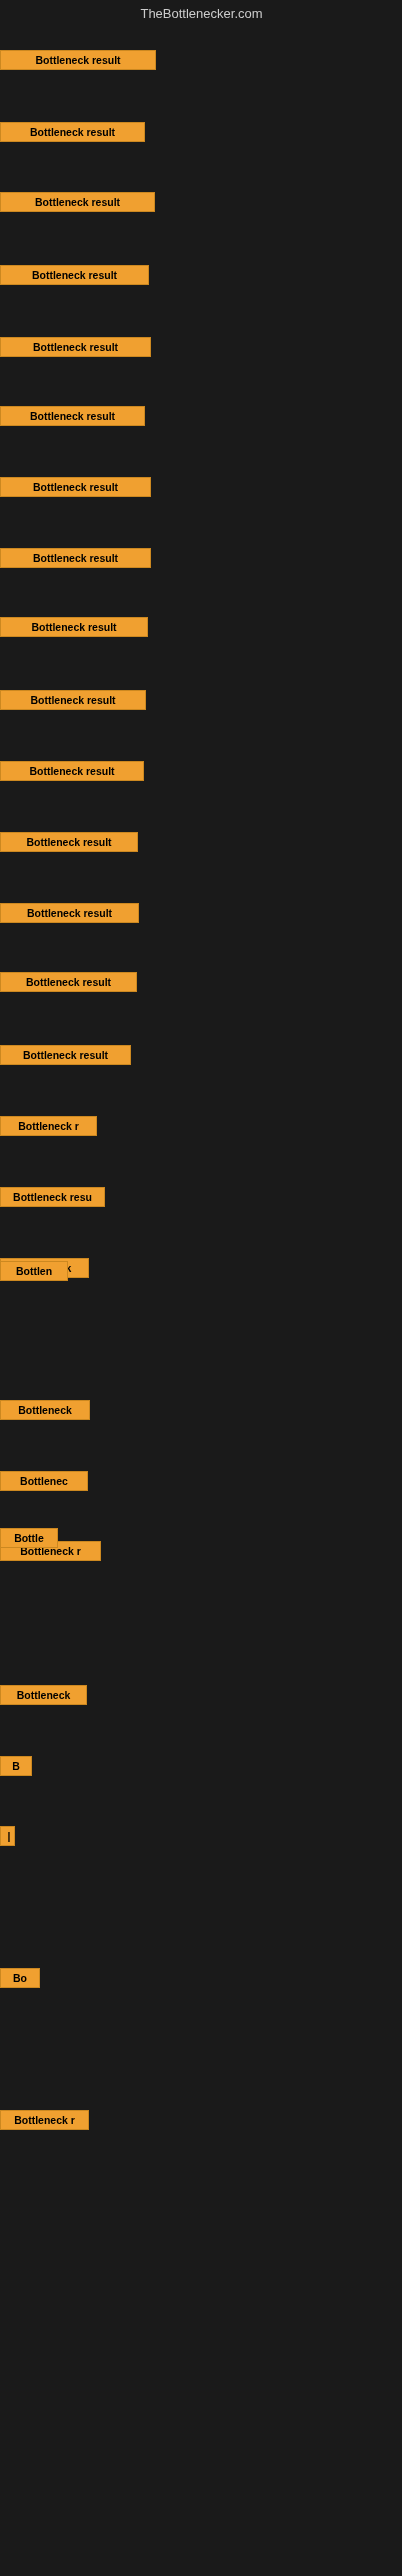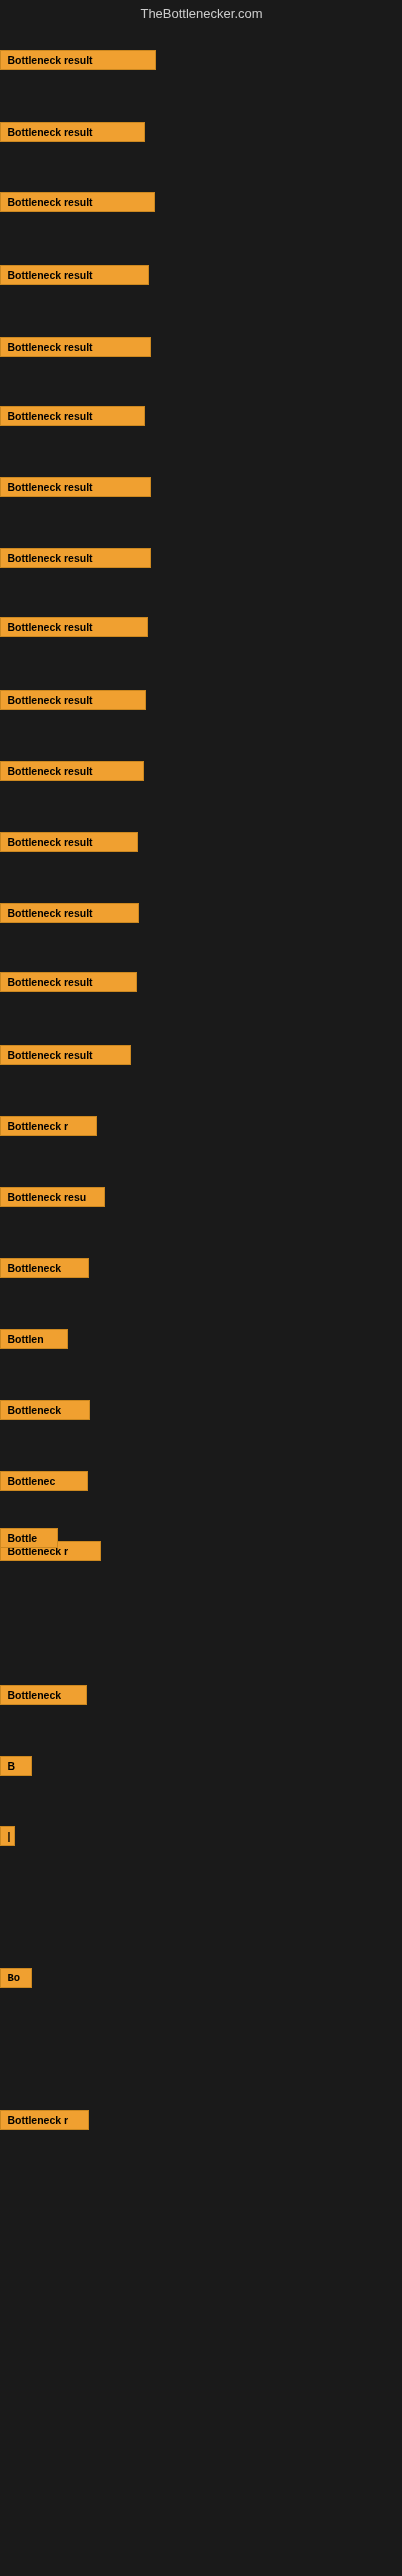--- a/index.html
+++ b/index.html
@@ -1,18 +1,19 @@
 <!DOCTYPE html>
 <html style="font-size:13px"><head>
   <meta charset="utf-8">
   <style>
     * {
       margin: 0;
       padding: 0;
       box-sizing: border-box;
+      text-align: center;
     }
     body {
       background-color: #1a1a1a;
       width: 403px;
       min-height: 2576px;
       font-family: Arial, sans-serif;
       position: relative;
     }
     .site-title {
       text-align: center;
@@ -54,24 +55,24 @@
     <div class="bottleneck-item" style="top: 589px;"><span class="bottleneck-badge" style="width: 148px;">Bottleneck result</span></div>
     <div class="bottleneck-item" style="top: 662px;"><span class="bottleneck-badge" style="width: 146px;">Bottleneck result</span></div>
     <div class="bottleneck-item" style="top: 733px;"><span class="bottleneck-badge" style="width: 144px;">Bottleneck result</span></div>
     <div class="bottleneck-item" style="top: 804px;"><span class="bottleneck-badge" style="width: 138px;">Bottleneck result</span></div>
     <div class="bottleneck-item" style="top: 875px;"><span class="bottleneck-badge" style="width: 139px;">Bottleneck result</span></div>
     <div class="bottleneck-item" style="top: 944px;"><span class="bottleneck-badge" style="width: 137px;">Bottleneck result</span></div>
     <div class="bottleneck-item" style="top: 1017px;"><span class="bottleneck-badge" style="width: 131px;">Bottleneck result</span></div>
     <div class="bottleneck-item" style="top: 1088px;"><span class="bottleneck-badge" style="width: 97px;">Bottleneck r</span></div>
     <div class="bottleneck-item" style="top: 1159px;"><span class="bottleneck-badge" style="width: 105px;">Bottleneck resu</span></div>
     <div class="bottleneck-item" style="top: 1230px;"><span class="bottleneck-badge" style="width: 89px;">Bottleneck</span></div>
-    <div class="bottleneck-item" style="top: 1301px;"><span class="bottleneck-badge" style="width: 68px;">Bottlen</span></div>
+    <div class="bottleneck-item" style="top: 1233px;"><span class="bottleneck-badge" style="width: 68px;">Bottlen</span></div>
     <div class="bottleneck-item" style="top: 1372px;"><span class="bottleneck-badge" style="width: 90px;">Bottleneck</span></div>
     <div class="bottleneck-item" style="top: 1443px;"><span class="bottleneck-badge" style="width: 88px;">Bottlenec</span></div>
     <div class="bottleneck-item" style="top: 1513px;"><span class="bottleneck-badge" style="width: 101px;">Bottleneck r</span></div>
     <div class="bottleneck-item" style="top: 1500px;"><span class="bottleneck-badge" style="width: 58px;">Bottle</span></div>
     <div class="bottleneck-item" style="top: 1657px;"><span class="bottleneck-badge" style="width: 87px;">Bottleneck</span></div>
     <div class="bottleneck-item" style="top: 1728px;"><span class="bottleneck-badge" style="width: 32px;">B</span></div>
     <div class="bottleneck-item" style="top: 1798px;"><span class="bottleneck-badge" style="width: 11.3px;">|</span></div>
-    <div class="bottleneck-item" style="top: 1940px;"><span class="bottleneck-badge" style="width: 32px; font-family: Liberation Mono, monospace;">Bo</span></div>
+    <div class="bottleneck-item" style="top: 1940px;"><span class="bottleneck-badge" style="width: 40px;">Bo</span></div>
     <div class="bottleneck-item" style="top: 2082px;"><span class="bottleneck-badge" style="width: 89px;">Bottleneck r</span></div>
   </div>
 
 
 </body></html>

